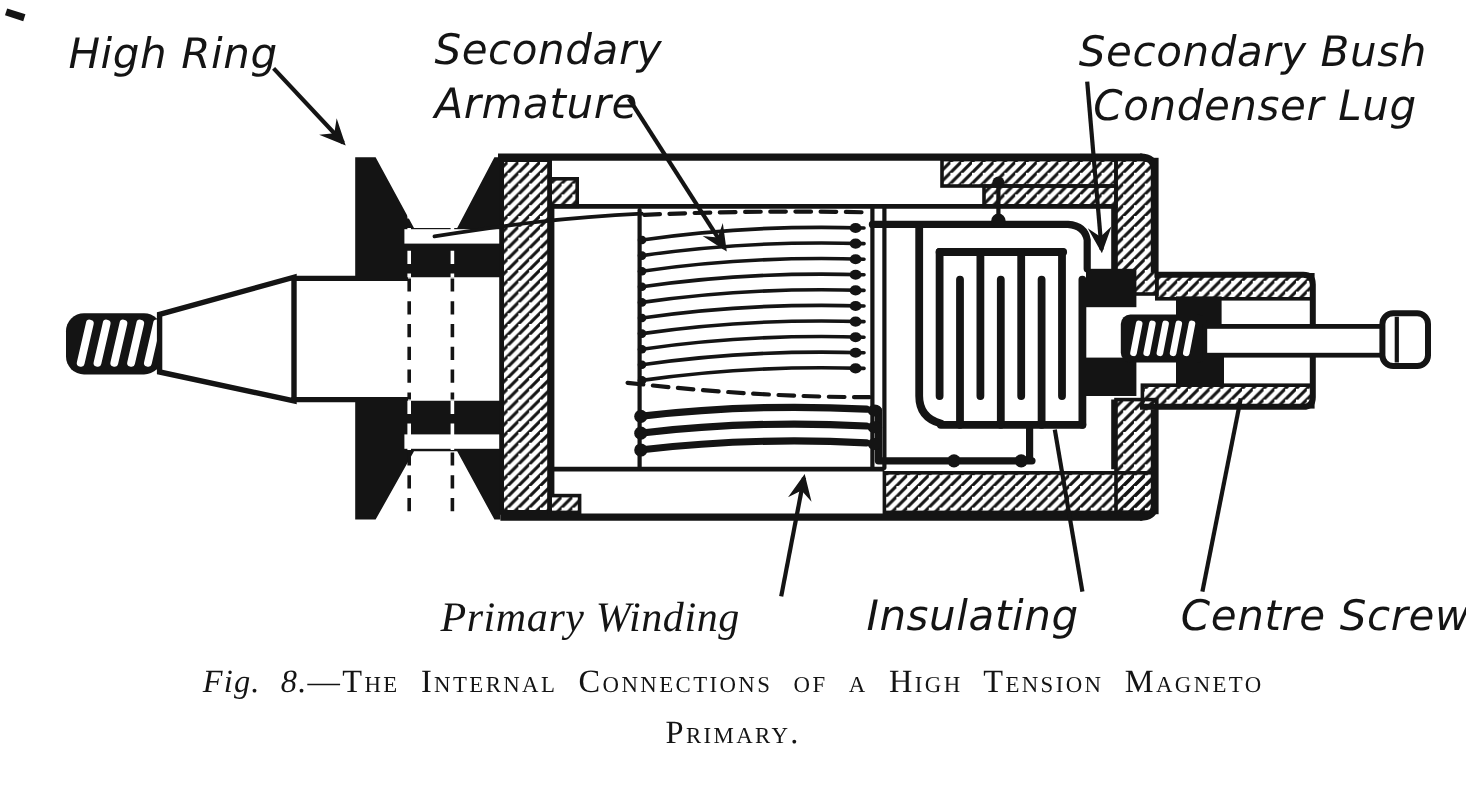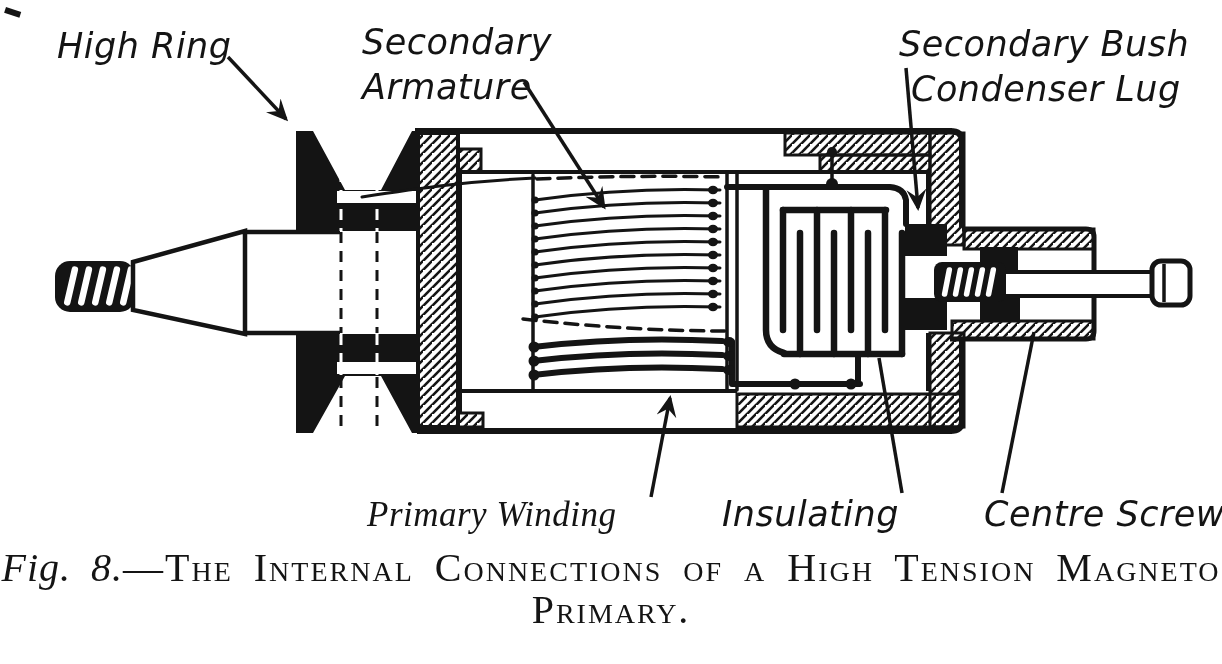--- a/index.html
+++ b/index.html
@@ -3,21 +3,21 @@
 <meta charset="utf-8">
 <style>
   html,body{margin:0;padding:0;background:#ffffff;}
   #page{position:relative;width:1222px;height:664px;background:#ffffff;overflow:hidden;
         font-family:"DejaVu Sans",sans-serif;color:#141414;}
   .label{position:absolute;font-style:italic;font-size:35px;line-height:45px;
          letter-spacing:.5px;white-space:nowrap;color:#141414;}
   .label .l2i{display:block;margin-left:12px;}
   .label .l2{display:block;}
   #caption{position:absolute;left:0;top:547px;width:1222px;text-align:center;
-           font-family:"Liberation Serif",serif;font-size:40px;line-height:42px;color:#141414;
+           font-family:"Liberation Serif",serif;font-size:27px;line-height:42px;color:#141414;
            letter-spacing:2px;word-spacing:9px;}
   #caption .figref{font-style:italic;letter-spacing:1px;}
   #caption .sc{font-variant:small-caps;}
   svg{position:absolute;left:0;top:0;}
   .ink{stroke:#141414;fill:none;}
 </style>
 </head>
 <body>
 
 <div id="page">

